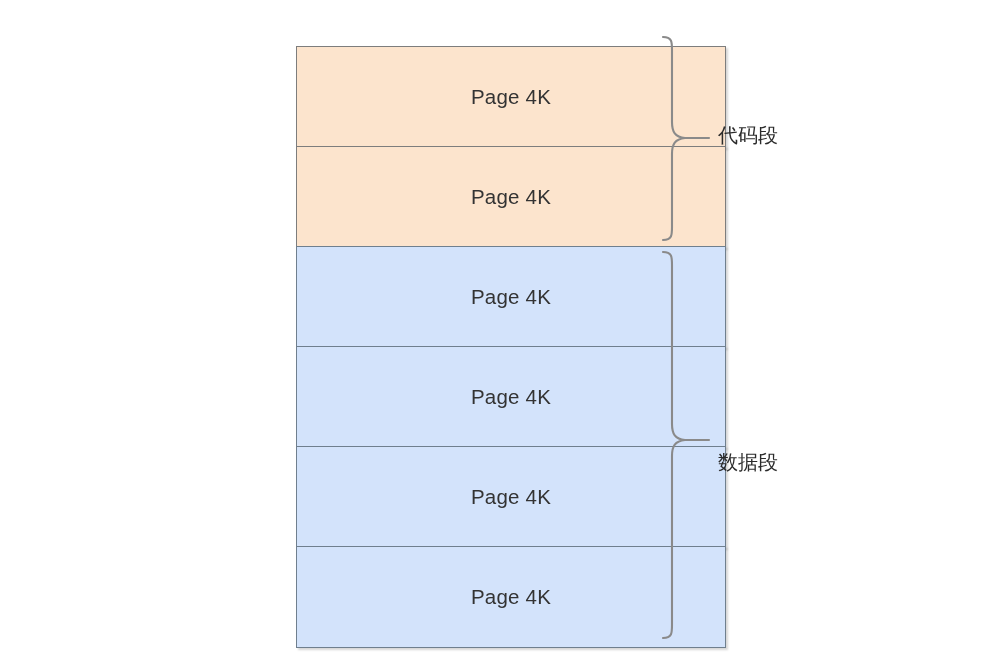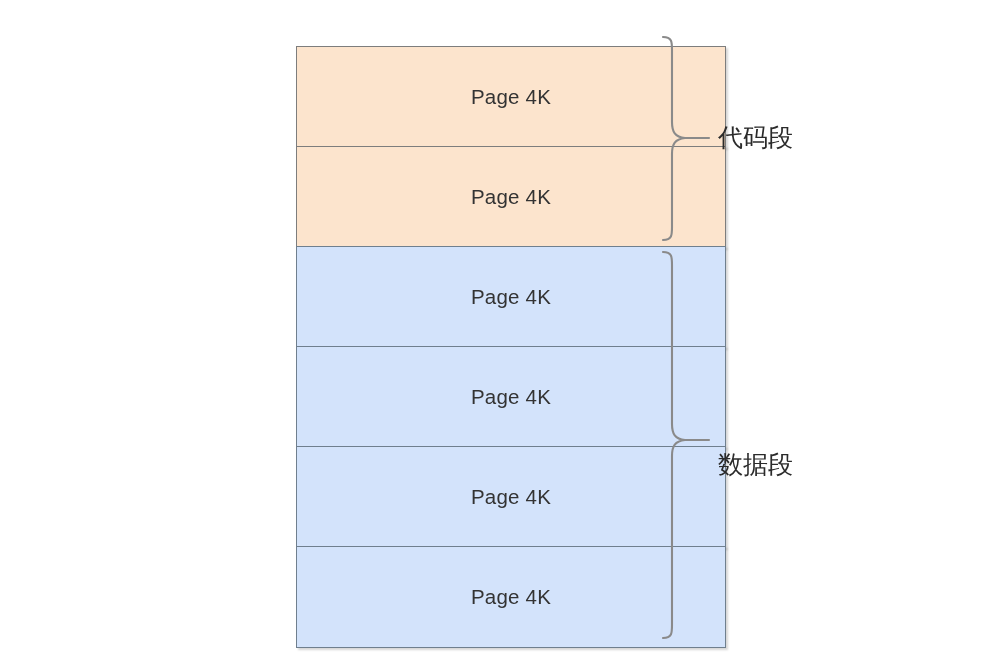--- a/index.html
+++ b/index.html
@@ -72,21 +72,21 @@
     position: absolute;
     left: 0;
     top: 0;
     width: 988px;
     height: 668px;
     pointer-events: none;
   }
 
   .segment-name {
     position: absolute;
-    font-size: 25px;
+    font-size: 20px;
     color: #2b2b2b;
     white-space: nowrap;
     line-height: 1;
     user-select: none;
   }
   .segment-name.code {
     left: 718px;
     top: 125px;
   }
   .segment-name.data {

